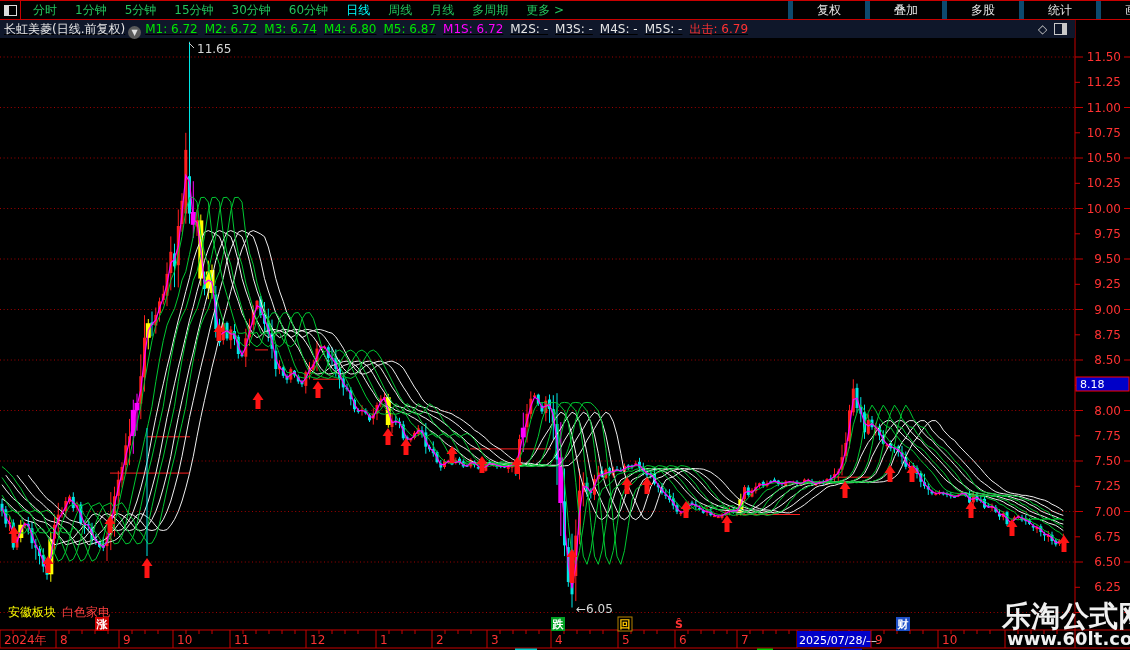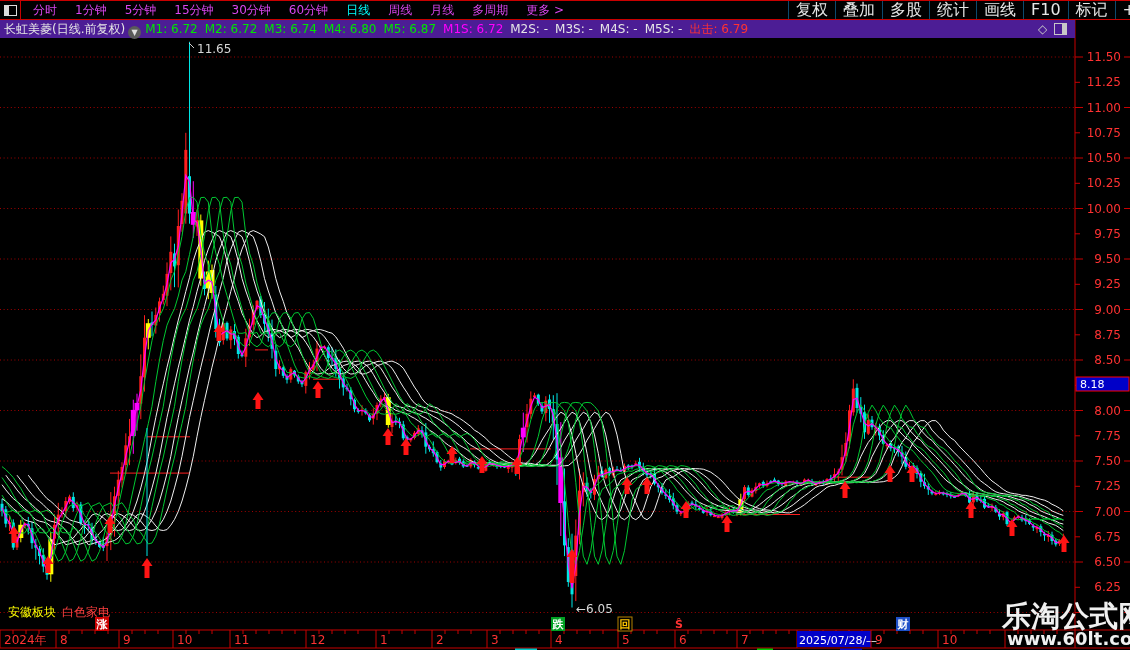--- a/index.html
+++ b/index.html
@@ -6,27 +6,27 @@
   .app{position:relative;width:1130px;height:650px;background:#000;overflow:hidden;
        font-family:"DejaVu Sans","Liberation Sans",sans-serif;}
   svg{position:absolute;left:0;top:0;z-index:1;}
   .toolbar{position:absolute;left:0;top:0;width:1130px;height:20px;background:#000;
            border-top:1px solid #c80000;border-bottom:1px solid #c80000;box-sizing:border-box;z-index:5;}
   .win-box{position:absolute;left:0;top:0;width:20px;height:18px;border-right:1px solid #c80000;
            display:flex;align-items:center;justify-content:center;}
   .win-glyph{width:11px;height:9px;border:1px solid #dcdcdc;position:relative;}
   .win-glyph::after{content:"";position:absolute;left:0;top:0;width:4px;height:100%;background:#dcdcdc;}
   .tb-items{position:absolute;left:24px;top:0;height:18px;display:flex;}
-  .tb-item{padding:0 9px;font-size:12px;line-height:18px;color:#d946ef;white-space:nowrap;}
+  .tb-item{padding:0 9px;font-size:12px;line-height:18px;color:#22c55e;white-space:nowrap;}
   .tb-item.active{color:#00ffff;text-align:center;}
   .tb-btns{position:absolute;left:789px;top:0;height:18px;display:flex;}
-  .tb-btn{border-left:1px solid #0c4a6e;border-right:1px solid #c80000;margin-left:-1px;
-          padding:0 7px;font-size:16px;line-height:18px;color:#e6e6e6;white-space:nowrap;}
-  .infobar{position:absolute;left:0;top:20px;width:1075px;height:18px;background:#4c1d95;z-index:5;
-           font-size:12px;line-height:18px;white-space:nowrap;}
+  .tb-btn{border-left:5px solid #0c4a6e;border-right:1px solid #c80000;margin-left:-1px;
+          padding:0 24px;font-size:12px;line-height:18px;color:#e6e6e6;white-space:nowrap;}
+  .infobar{position:absolute;left:0;top:20px;width:1075px;height:18px;background:#0f172a;z-index:5;
+           font-size:12px;line-height:18px;white-space:nowrap;text-decoration:underline;}
   .title{color:#e6e6e6;margin-left:4px;}
   .drop{display:inline-block;width:13px;height:13px;border-radius:50%;background:#5a5a5a;color:#e0e0e0;
         font-size:8px;line-height:13px;text-align:center;vertical-align:-2px;margin:0 4px 0 3px;}
   .iv{margin-right:7px;}
   .ib-icons{position:absolute;left:1038px;top:0;height:18px;display:flex;gap:7px;align-items:center;}
   .icon-diamond{color:#c8c8c8;font-size:12px;line-height:18px;}
   .icon-split{width:11px;height:10px;border:1px solid #c8c8c8;position:relative;display:inline-block;}
   .icon-split::after{content:"";position:absolute;right:0;top:0;width:4px;height:100%;background:#c8c8c8;}
 </style>
 </head>

